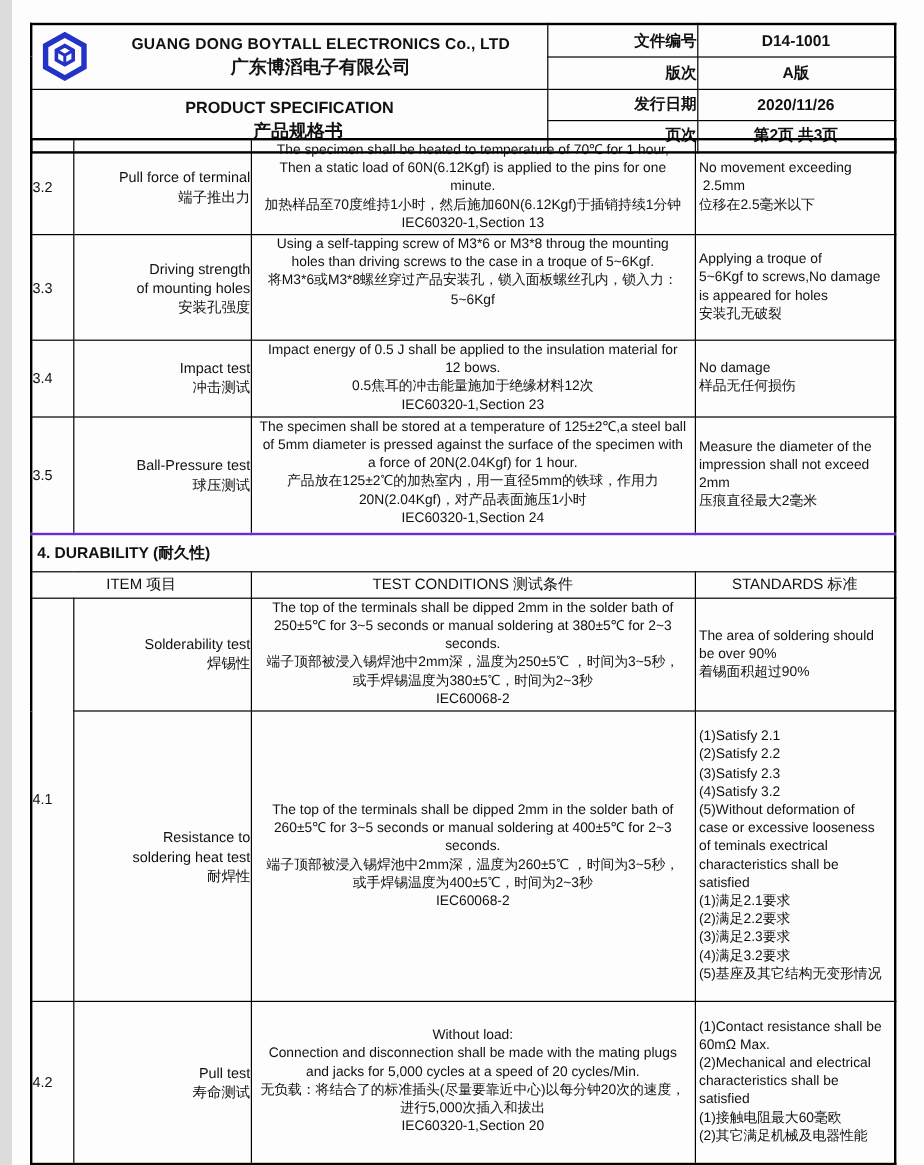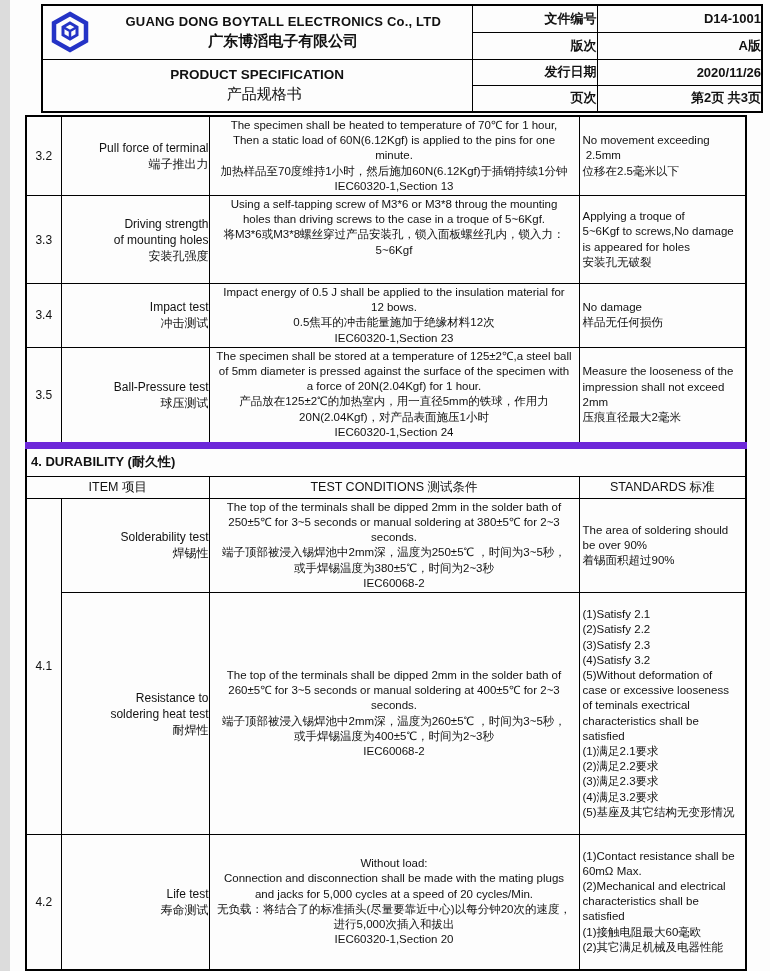--- a/index.html
+++ b/index.html
@@ -5,42 +5,42 @@
   * { margin:0; padding:0; box-sizing:border-box; }
   html,body { width:770px; background:#f1f1f1; }
   body { font-family:"Liberation Sans", sans-serif; color:#111; }
   .page { position:relative; width:770px; height:971px; background:#fdfdfd; overflow:hidden; }
   .page-edge { position:absolute; left:0; top:0; width:10px; height:971px; background:#dcdcdc; }
 
   table { border-collapse:collapse; table-layout:fixed; }
   td { border:1px solid #000; overflow:hidden; }
 
   
-  .hdr-table { position:absolute; left:25px; top:4px; width:720px;margin-left:16px; }
+  .hdr-table { position:absolute; left:25px; top:19px; width:720px; }
   .hdr-table td { vertical-align:middle; }
   .hdr-table { border:2px solid #000; }
   .company-cell { text-align:center; }
   .company-wrap { display:flex; align-items:center; justify-content:flex-start; padding:2px 6px; gap:10px; }
   .company-text { flex:1; text-align:center; }
   .company-en { font-size:13px; font-weight:bold; letter-spacing:0.2px; }
   .company-cn { font-size:15px; font-weight:bold; margin-top:3px;text-align:center; }
   .title-cell { text-align:center; }
   .title-en { font-size:13.5px; font-weight:bold; }
-  .title-cn { font-size:15px; font-weight:normal; margin-top:3px;padding-left:14px; }
+  .title-cn { font-size:15px; font-weight:bold; margin-top:3px;padding-left:14px; }
   .meta-label { text-align:right; font-size:13px; font-weight:bold; }
-  .meta-value { text-align:right; font-size:13px; font-weight:bold; }
+  .meta-value { text-align:center; font-size:13px; font-weight:bold; }
 
   
   .spec-table { position:absolute; left:25px; top:115px; width:720px; border:2px solid #000; border-top:2px solid #000; }
-  .no-cell { text-align:center; vertical-align:middle; font-size:12px; }
+  .no-cell { text-align:left; vertical-align:middle; font-size:12px; }
   .item-cell { text-align:right; vertical-align:middle; font-size:12px; line-height:16px; white-space:pre-wrap; }
   .cond-cell { text-align:center; vertical-align:top; font-size:11.5px; line-height:15.2px; padding:1px 3px; white-space:pre-wrap; }
   .std-cell { text-align:left; vertical-align:middle; font-size:11.5px; line-height:15.2px; padding:1px 3px; white-space:pre-wrap; }
   .vmid { vertical-align:middle; }
-  .sec-title-cell { border-top:7px solid #6d28d9; font-size:13px; font-weight:bold; padding:2px 4px; vertical-align:middle; }
+  .sec-title-cell { border-top:2px solid #6d28d9; font-size:13px; font-weight:bold; padding:2px 4px; vertical-align:middle; }
   .col-hdr { text-align:center; vertical-align:middle; font-size:12.5px; }
 
   .logo { flex:0 0 auto; }
 </style>
 </head>
 <body>
 
 <div class="page">
   <div class="page-edge"></div>
 
@@ -140,21 +140,21 @@
     <tr style="height:98px">
       <td class="no-cell">3.5</td>
       <td class="item-cell">Ball-Pressure test
 球压测试</td>
       <td class="cond-cell">The specimen shall be stored at a temperature of 125±2℃,a steel ball
 of 5mm diameter is pressed against the surface of the specimen with
 a force of 20N(2.04Kgf) for 1 hour.
 产品放在125±2℃的加热室内，用一直径5mm的铁球，作用力
 20N(2.04Kgf)，对产品表面施压1小时
 IEC60320-1,Section 24</td>
-      <td class="std-cell">Measure the looseness of the
+      <td class="std-cell">Measure the diameter of the
 impression shall not exceed
 2mm
 压痕直径最大2毫米</td>
     </tr>
 
     <tr style="height:31px">
       <td class="sec-title-cell" colspan="4">4. DURABILITY (耐久性)</td>
     </tr>
 
     <tr style="height:22px">
@@ -199,21 +199,21 @@
 satisfied
 (1)满足2.1要求
 (2)满足2.2要求
 (3)满足2.3要求
 (4)满足3.2要求
 (5)基座及其它结构无变形情况</td>
     </tr>
 
     <tr style="height:135px">
       <td class="no-cell">4.2</td>
-      <td class="item-cell">Life test
+      <td class="item-cell">Pull test
 寿命测试</td>
       <td class="cond-cell vmid">Without load:
 Connection and disconnection shall be made with the mating plugs
 and jacks for 5,000 cycles at a speed of 20 cycles/Min.
 无负载：将结合了的标准插头(尽量要靠近中心)以每分钟20次的速度，
 进行5,000次插入和拔出
 IEC60320-1,Section 20</td>
       <td class="std-cell">(1)Contact resistance shall be
 60mΩ Max.
 (2)Mechanical and electrical

